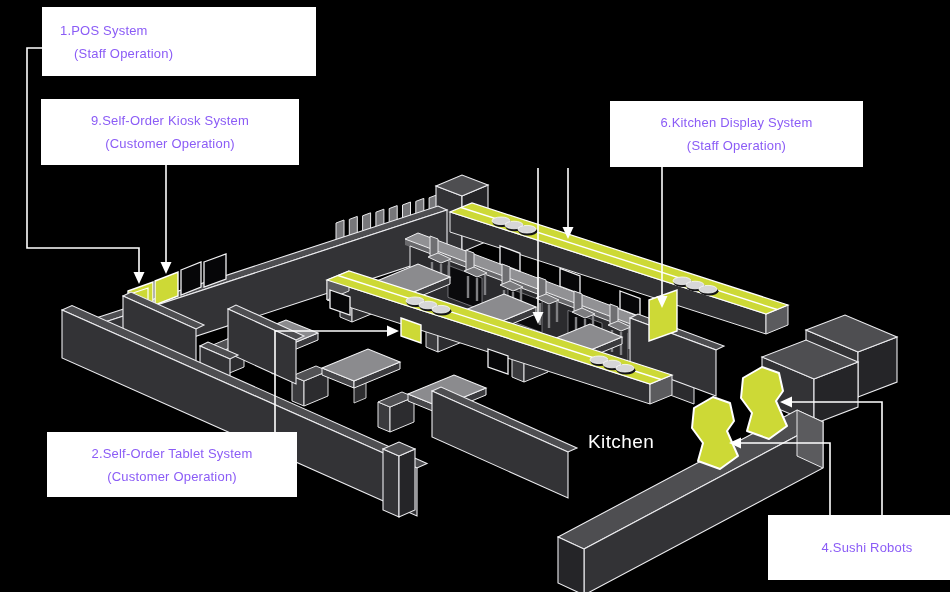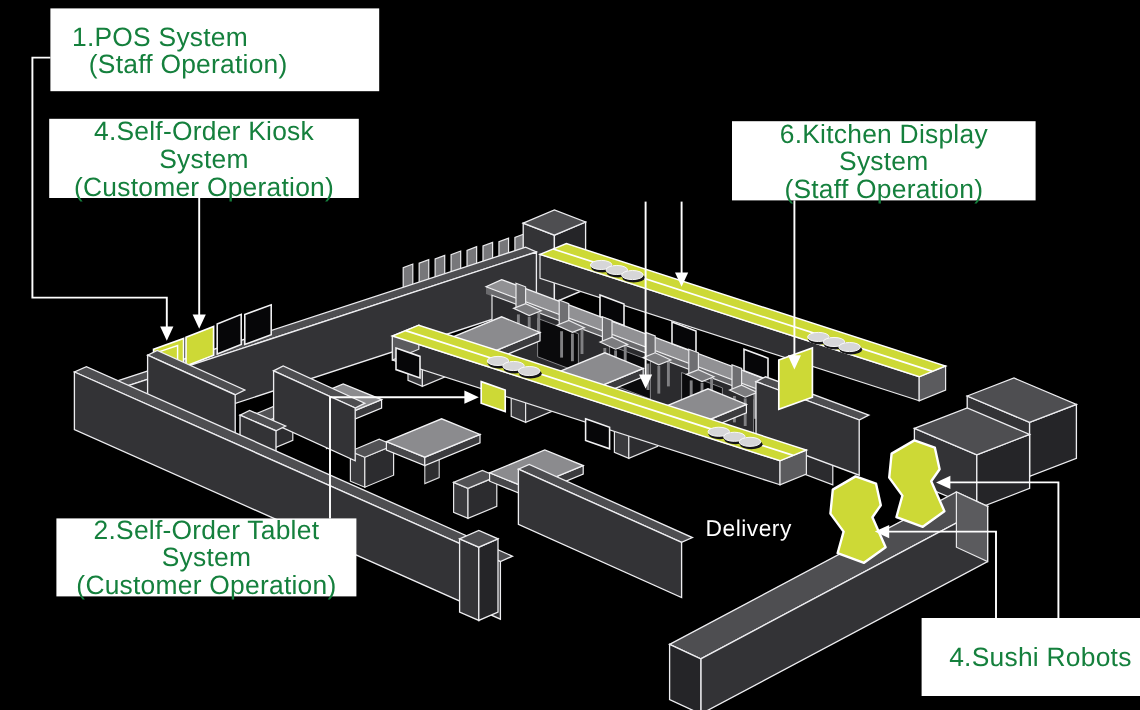--- a/index.html
+++ b/index.html
@@ -1,20 +1,20 @@
 <!DOCTYPE html>
 <html><head>
 <meta charset="utf-8">
 <style>
   html,body{margin:0;padding:0;background:#000;}
   #stage{position:relative;width:950px;height:592px;background:#000;overflow:hidden;
          font-family:"Liberation Sans",sans-serif;}
   #scene{position:absolute;left:0;top:0;}
-  .callout{position:absolute;background:#ffffff;color:#15803d;display:flex;
-           flex-direction:column;justify-content:center;font-size:22px;
+  .callout{position:absolute;background:#ffffff;color:#8b5cf6;display:flex;
+           flex-direction:column;justify-content:center;font-size:13px;
            line-height:23px;letter-spacing:.2px;}
   .callout.center{align-items:center;text-align:center;}
   .callout.left{align-items:flex-start;padding-left:18px;}
   .callout.left .l2{margin-left:14px;}
   #box1{left:42px;top:7px;width:256px;height:69px;}
   #box6{left:41px;top:99px;width:258px;height:66px;}
   #box5{left:331px;top:101px;width:247px;height:67px;}
   #box3{left:610px;top:101px;width:253px;height:66px;}
   #box2{left:47px;top:432px;width:250px;height:65px;}
   #box4{left:768px;top:515px;width:198px;height:65px;}
@@ -262,30 +262,30 @@
     <polyline class="conn" points="882,515 882,402 790,402"></polyline>
     <polygon class="ah" points="780,402 792,396.5 792,407.5"></polygon>
   </g>
 </svg>
 
 <div id="box1" class="callout left">
   <div class="l1">1.POS System</div>
   <div class="l2">(Staff Operation)</div>
 </div>
 <div id="box6" class="callout center">
-  <div class="l1">4.Self-Order Kiosk System</div>
+  <div class="l1">9.Self-Order Kiosk System</div>
   <div class="l2">(Customer Operation)</div>
 </div>
 <div id="box3" class="callout center">
   <div class="l1">6.Kitchen Display System</div>
   <div class="l2">(Staff Operation)</div>
 </div>
 <div id="box2" class="callout center">
   <div class="l1">2.Self-Order Tablet System</div>
   <div class="l2">(Customer Operation)</div>
 </div>
 <div id="box4" class="callout center">
   <div class="l1">4.Sushi Robots</div>
 </div>
 
-<div id="kitchen-label">Delivery</div>
+<div id="kitchen-label">Kitchen</div>
 
 </div>
 
 </body></html>

